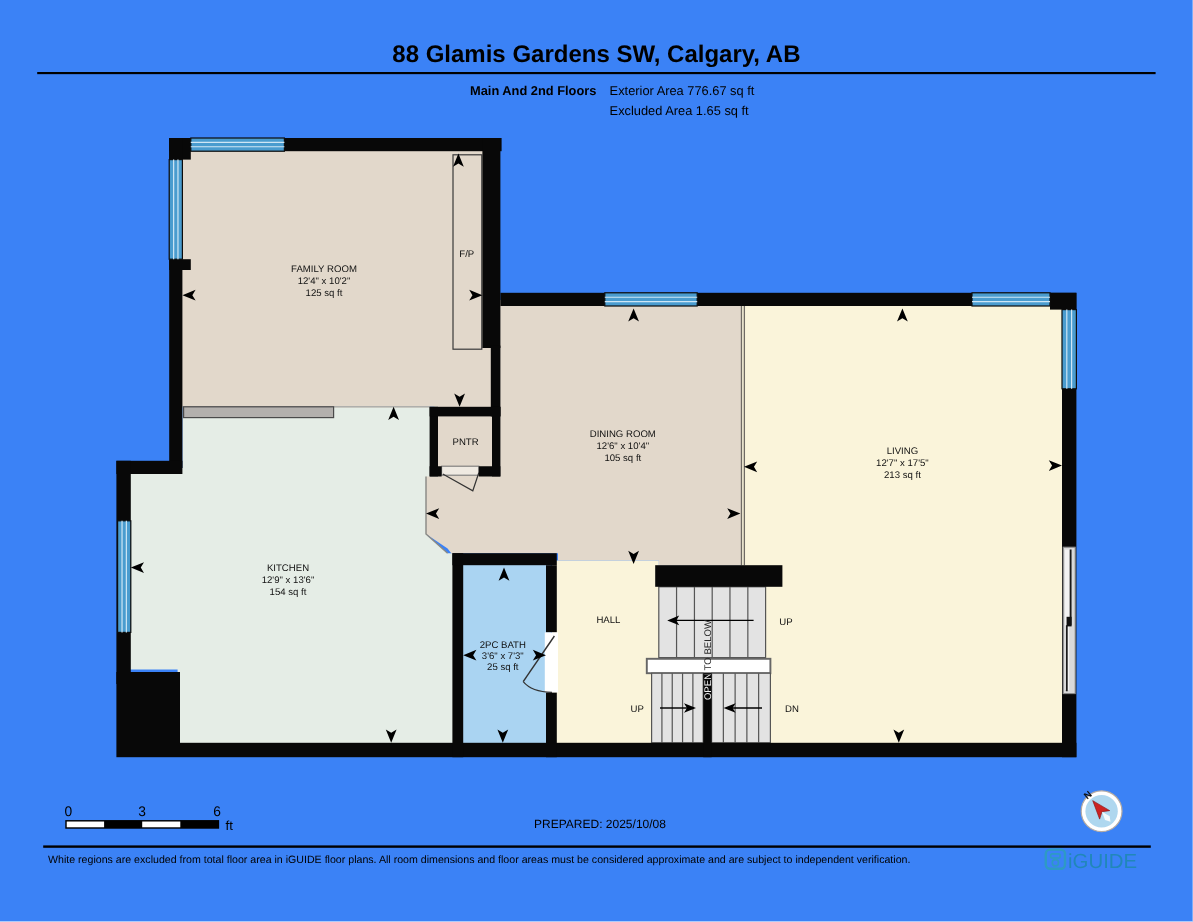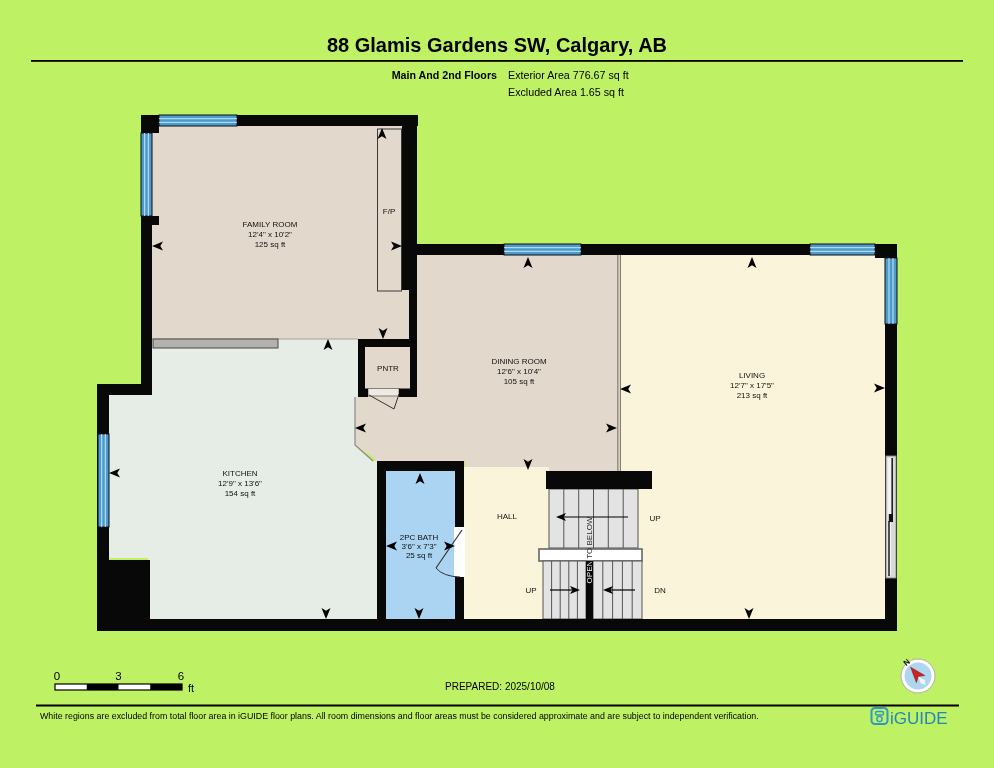--- a/index.html
+++ b/index.html
@@ -1,16 +1,16 @@
 <!DOCTYPE html>
 <html><head>
 <meta charset="utf-8">
 <style>
   html,body{margin:0;padding:0;background:#ffffff;}
-  #page{position:relative;width:994px;height:768px;background:#bef264;overflow:hidden;
+  #page{position:relative;width:994px;height:768px;background:#3b82f6;overflow:hidden;
     font-family:"Liberation Sans", sans-serif;}
   svg{position:absolute;left:0;top:0;}
   text{font-family:"Liberation Sans", sans-serif;}
 </style>
 </head>
 <body>
 <div id="page">
 <svg width="994" height="768" viewBox="0 0 994 768">
 
 <g>

